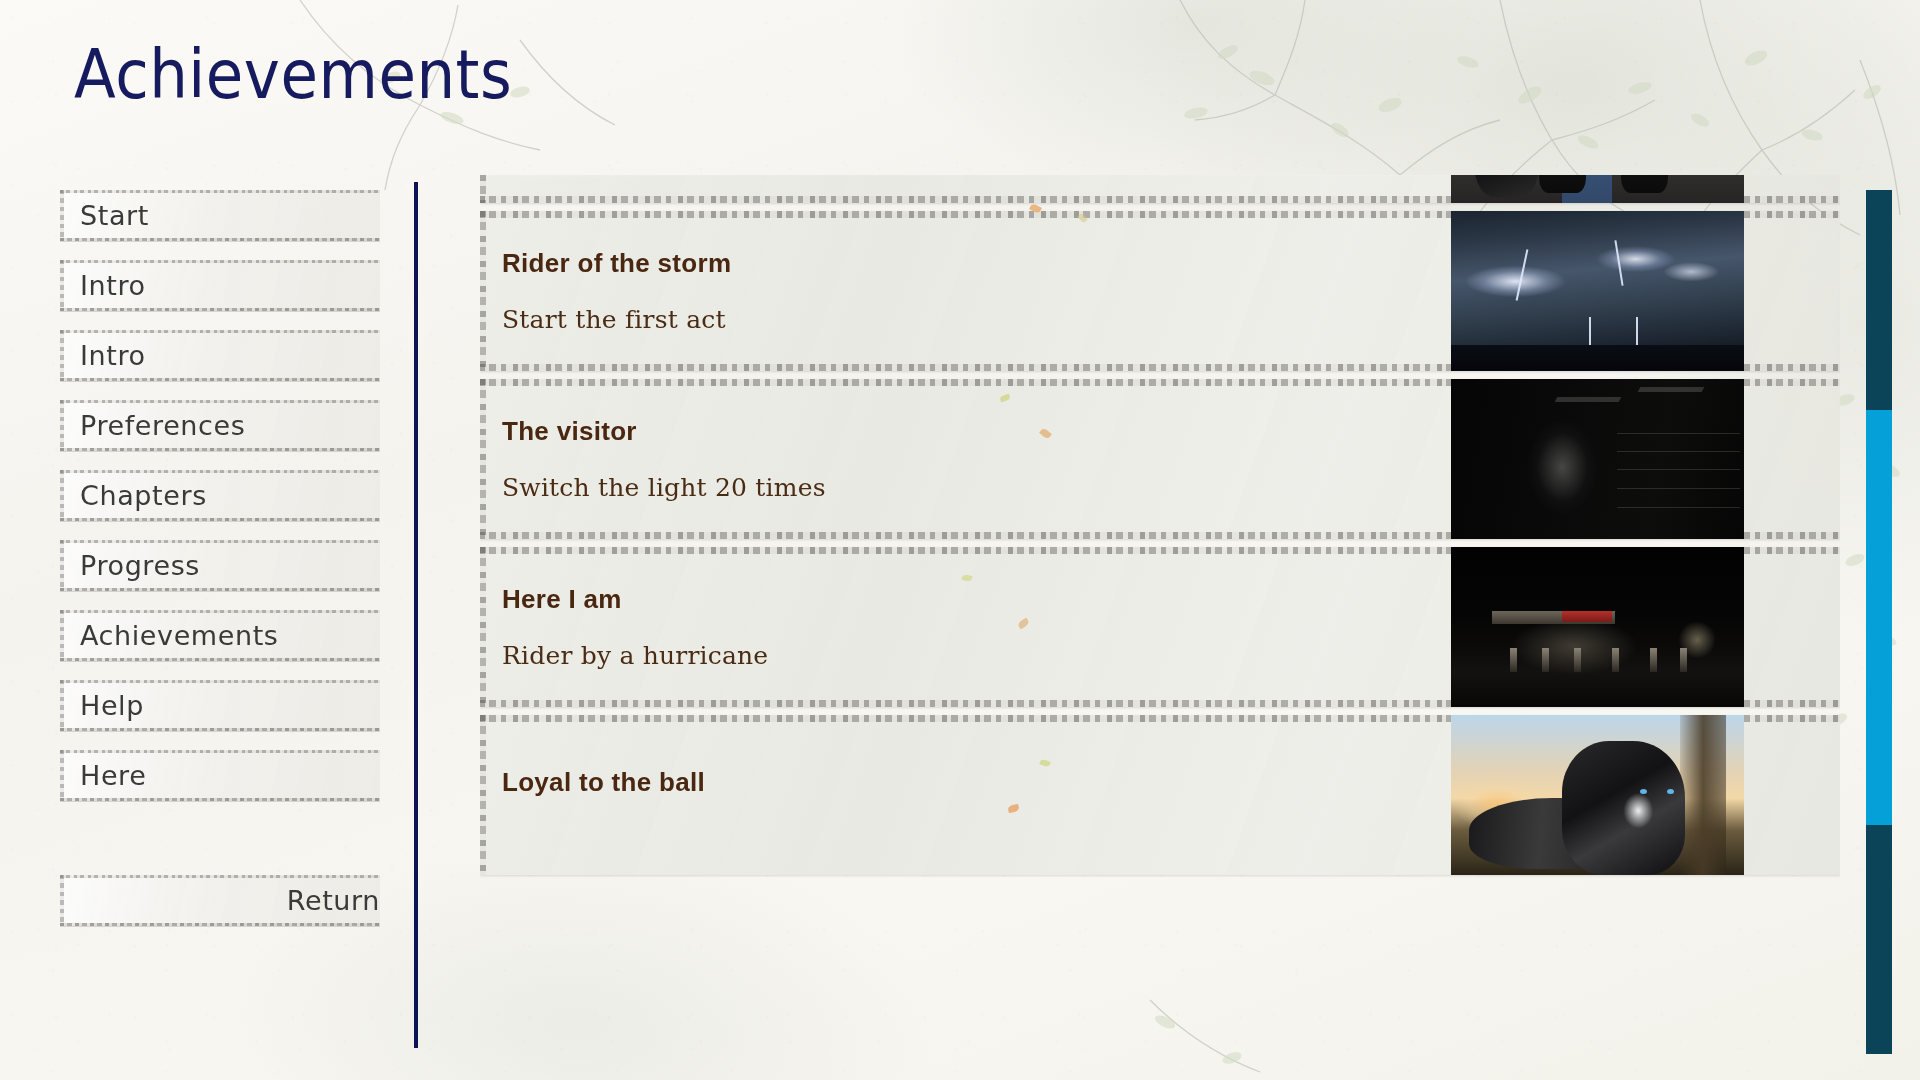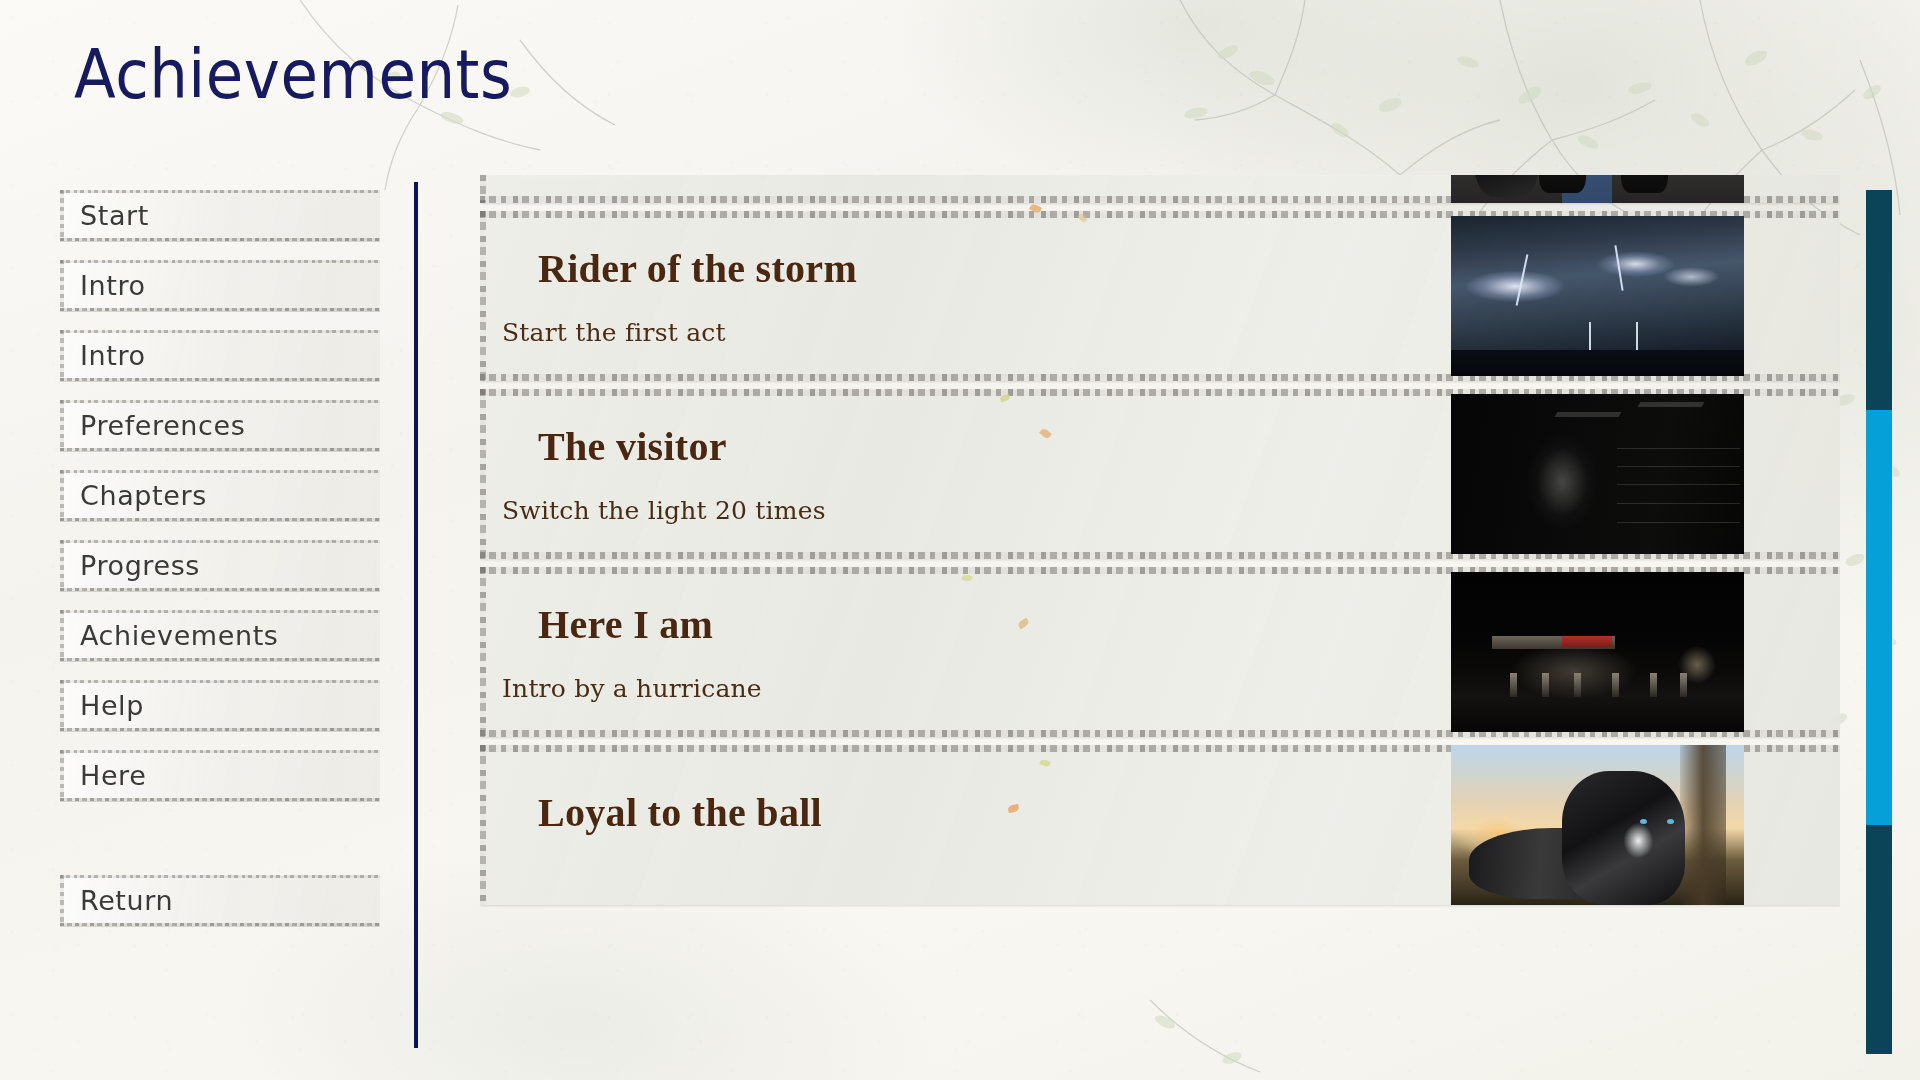--- a/index.html
+++ b/index.html
@@ -67,21 +67,21 @@
       rgba(100,98,92,.6) 0 4px, rgba(160,158,150,.3) 4px 7px,
       rgba(115,113,107,.55) 7px 12px, rgba(175,173,165,.25) 12px 15px);
   }
   .nav-edge{
     position:absolute; left:0; top:0; bottom:0; width:4px;
     background:repeating-linear-gradient(180deg,
       rgba(120,118,112,.5) 0 4px, rgba(170,168,160,.2) 4px 8px,
       rgba(110,108,102,.45) 8px 13px, rgba(180,178,170,.18) 13px 17px);
   }
   #sidebar-spacer{ height:55px; }
-  #return-button{ margin-top:0; }
+  #return-button{ margin-top:0;justify-content:flex-end; }
 
   
   #divider{
     position:absolute; left:414px; top:182px; width:4px; height:866px;
     background:linear-gradient(180deg,#0d1456 0%,#1a2070 45%,#101858 100%);
   }
 
   
   #achievements-panel{
     position:absolute; left:480px; top:175px; width:1360px; height:880px;
@@ -108,23 +108,23 @@
   .card-top-tear{ top:0; }
   .card-bottom-tear{ bottom:0; }
   .card-left-tear{
     position:absolute; left:0; top:0; bottom:0; width:6px; pointer-events:none;
     background:repeating-linear-gradient(180deg,
       rgba(95,93,88,.5) 0 6px, rgba(205,203,197,.22) 6px 11px,
       rgba(110,108,102,.45) 11px 19px, rgba(215,213,207,.18) 19px 25px);
   }
   .ach-text{ flex:1; padding:34px 0 34px 22px; min-width:0; }
   .ach-title{
-    font-family:Liberation Serif, serif; font-weight:700;
-    font-size:40px; color:#4a2710; letter-spacing:.3px;
-    margin-bottom:26px; white-space:nowrap;margin-left:36px;
+    font-family:Liberation Sans, sans-serif; font-weight:700;
+    font-size:26px; color:#4a2710; letter-spacing:.3px;
+    margin-bottom:26px; white-space:nowrap;
   }
   .ach-desc{
     font-family:"DejaVu Serif", serif; font-weight:400;
     font-size:25px; color:#4a2c14; letter-spacing:.2px; white-space:nowrap;
   }
   .ach-thumb{
     width:293px; height:160px; margin-right:96px; flex:0 0 auto;
     position:relative; overflow:hidden; background:#0a0a0a;
   }
 
@@ -384,21 +384,21 @@
       <div class="shelf" style="top:80%"></div>
     </div>
   </div>
 
   <div class="ach-card">
     <div class="card-top-tear"></div>
     <div class="card-bottom-tear"></div>
     <div class="card-left-tear"></div>
     <div class="ach-text">
       <div class="ach-title" style="color: rgb(74, 39, 16);">Here I am</div>
-      <div class="ach-desc" style="color: rgb(74, 44, 20);">Intro by a hurricane</div>
+      <div class="ach-desc" style="color: rgb(74, 44, 20);">Rider by a hurricane</div>
     </div>
     <div class="ach-thumb thumb-station">
       <div class="canopy"></div>
       <div class="sign"></div>
       <div class="pump" style="left:20%"></div>
       <div class="pump" style="left:31%"></div>
       <div class="pump" style="left:42%"></div>
       <div class="pump" style="left:55%"></div>
       <div class="pump" style="left:68%"></div>
       <div class="pump" style="left:78%"></div>

